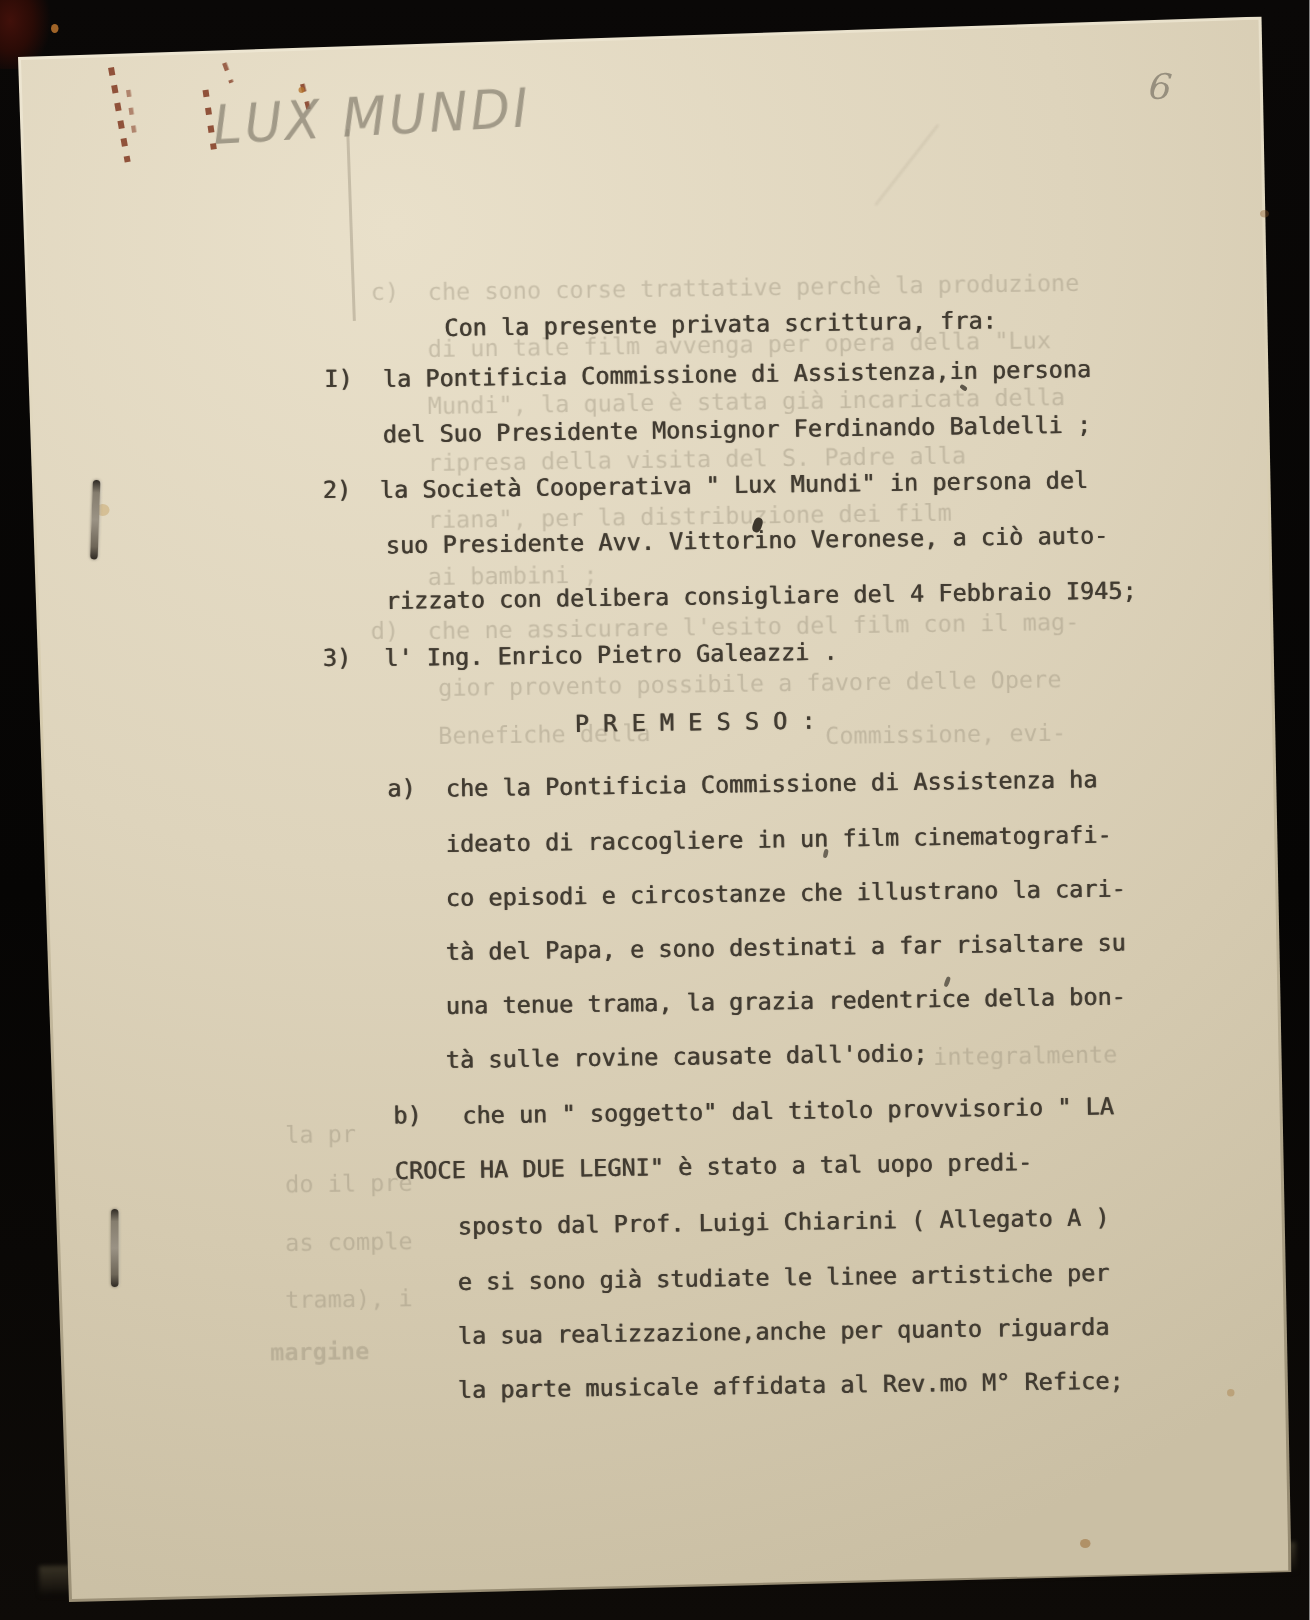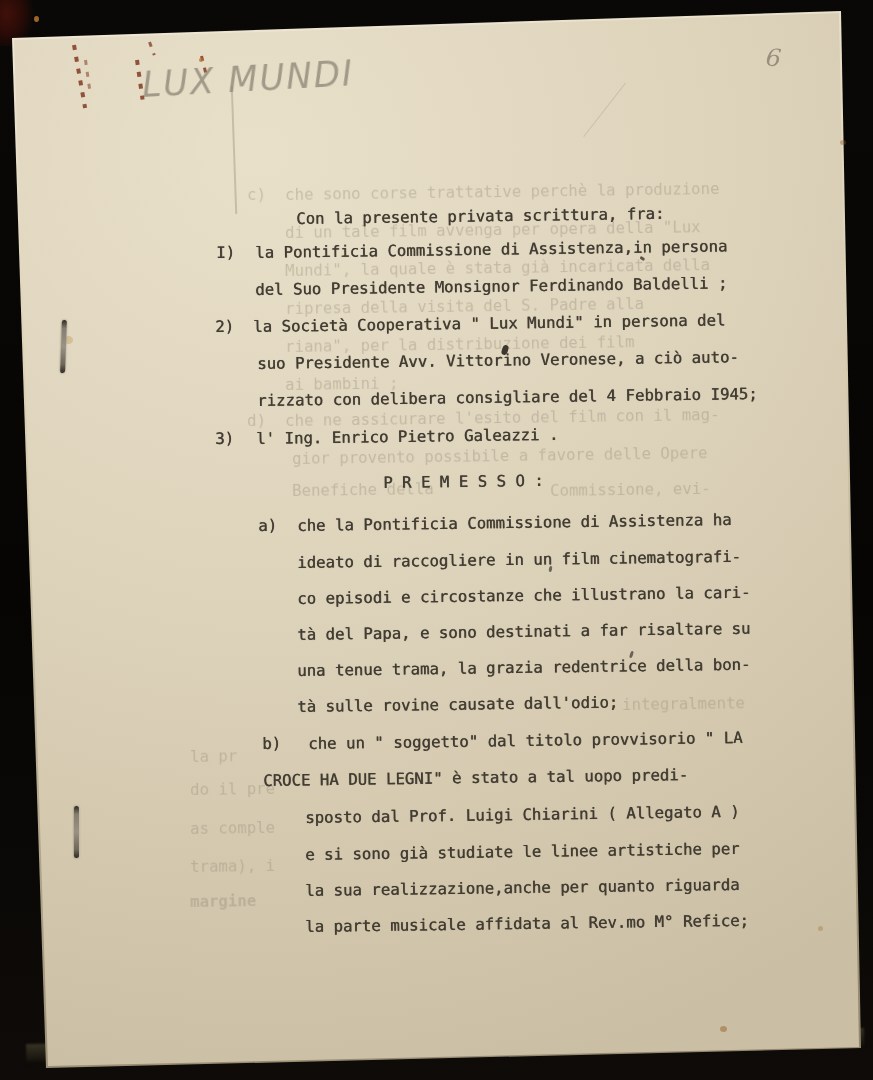--- a/index.html
+++ b/index.html
@@ -116,21 +116,21 @@
     <div class="gline" style="left: 247px; top: 412px;">d)</div>
     <div class="gline" style="left: 285px; top: 412px;">che ne assicurare l'esito del film con il mag-</div>
     <div class="gline" style="left: 292px; top: 450px;">gior provento possibile a favore delle Opere</div>
     <div class="gline" style="left: 292px; top: 482px;">Benefiche della</div>
     <div class="gline" style="left: 550px; top: 482px;">Commissione, evi-</div>
     <div class="gline" style="left: 622px; top: 696px;">integralmente</div>
     <div class="gline" style="left: 190px; top: 748px;">la pr</div>
     <div class="gline" style="left: 190px; top: 781px;">do il pre</div>
     <div class="gline" style="left: 190px; top: 820px;">as comple</div>
     <div class="gline" style="left: 190px; top: 858px;">trama), i</div>
-    <div class="gline" style="left: 190px; top: 893px; font-weight: bold;">margine</div>
+    <div class="gline" style="left: 180px; top: 893px; font-weight: bold;">margine</div>
   </div>
 <div class="layer" id="typed-layer">
     <div class="tline" style="left: 296px; top: 210px;">Con la presente privata scrittura, fra:</div>
     <div class="tline" style="left: 216px; top: 244px;">I)</div>
     <div class="tline" style="left: 255px; top: 244px;">la Pontificia Commissione di Assistenza,in persona</div>
     <div class="tline" style="left: 255px; top: 281px;">del Suo Presidente Monsignor Ferdinando Baldelli ;</div>
     <div class="tline" style="left: 215px; top: 318px;">2)</div>
     <div class="tline" style="left: 253px; top: 318px;">la Società Cooperativa " Lux Mundi" in persona del</div>
     <div class="tline" style="left: 257px; top: 355px;">suo Presidente Avv. Vittorino Veronese, a ciò auto-</div>
     <div class="tline" style="left: 257px; top: 392px;">rizzato con delibera consigliare del 4 Febbraio I945;</div>

